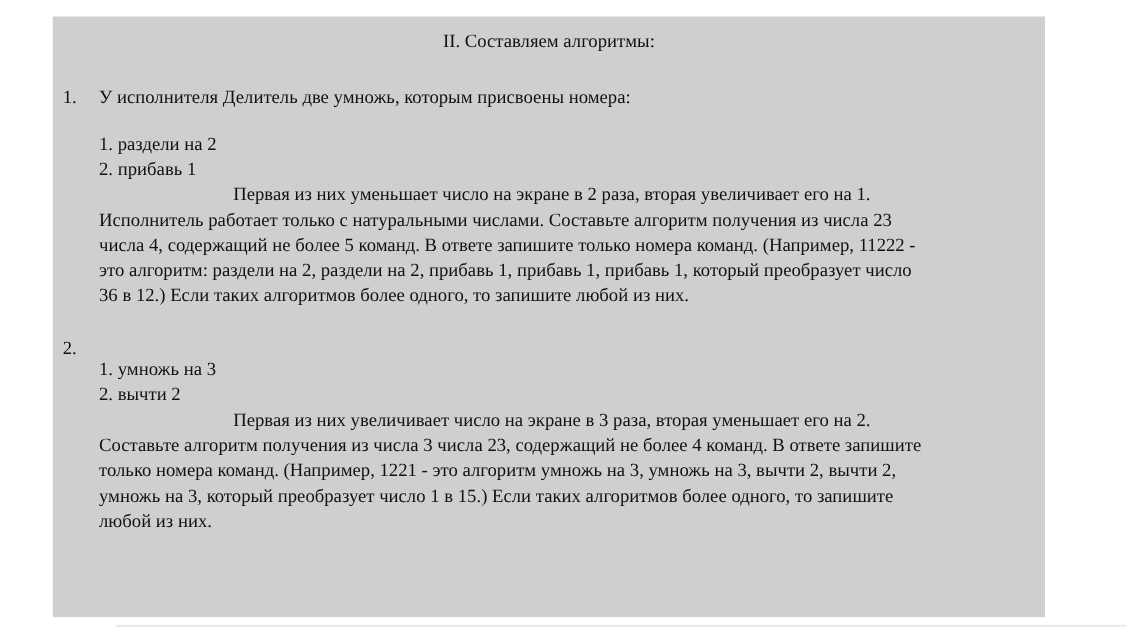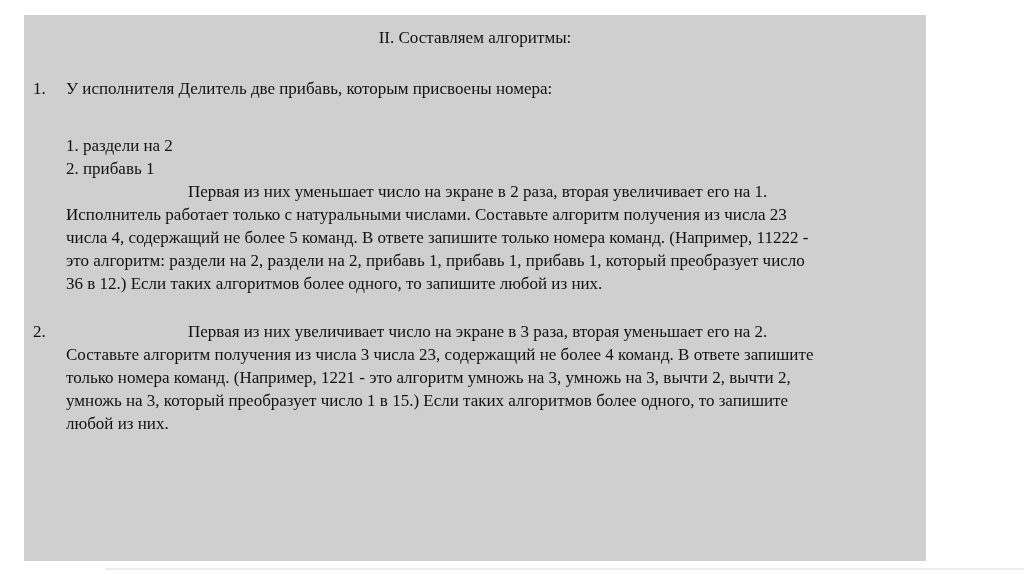--- a/index.html
+++ b/index.html
@@ -10,21 +10,21 @@
   }
   .page {
     position: relative;
     width: 1024px;
     height: 574px;
     background: #ffffff;
     overflow: hidden;
   }
   .slide {
     position: absolute;
-    left: 24px;
+    left: 48px;
     top: 15px;
     width: 902px;
     height: 546px;
     background: #cfcfcf;
     color: #111111;
     font-size: 17px;
     line-height: 23px;
     box-sizing: border-box;
     padding-top: 11px;
   }
@@ -46,21 +46,21 @@
     white-space: pre;
   }
   .task-body {
     flex: 1 1 auto;
     min-width: 0;
   }
   .task-header {
     white-space: pre;
   }
   .task-commands {
-    margin-top: 34px;
+    margin-top: 19px;
     white-space: pre;
   }
   .task-paragraph {
     white-space: pre;
     text-indent: 122px;
   }
   .bottom-line {
     position: absolute;
     left: 105px;
     right: 0;
@@ -72,34 +72,36 @@
 </head>
 <body>
 
 <div class="page">
   <div class="slide">
     <div class="slide-title">II. Составляем алгоритмы:</div>
 
     <div class="task-item first">
       <div class="task-num">1.</div>
       <div class="task-body">
-        <div class="task-header">У исполнителя Делитель две прибавь, которым присвоены номера:</div>
+        <div class="task-header">У исполнителя Делитель две умножь, которым присвоены номера:</div>
         <div class="task-commands">1. раздели на 2
 2. прибавь 1</div>
         <div class="task-paragraph">Первая из них уменьшает число на экране в 2 раза, вторая увеличивает его на 1.
 Исполнитель работает только с натуральными числами. Составьте алгоритм получения из числа 23
 числа 4, содержащий не более 5 команд. В ответе запишите только номера команд. (Например, 11222 -
 это алгоритм: раздели на 2, раздели на 2, прибавь 1, прибавь 1, прибавь 1, который преобразует число
 36 в 12.) Если таких алгоритмов более одного, то запишите любой из них.</div>
       </div>
     </div>
 
     <div class="task-item second">
       <div class="task-num">2.</div>
       <div class="task-body">
+        <div class="task-commands">1. умножь на 3
+2. вычти 2</div>
         <div class="task-paragraph">Первая из них увеличивает число на экране в 3 раза, вторая уменьшает его на 2.
 Составьте алгоритм получения из числа 3 числа 23, содержащий не более 4 команд. В ответе запишите
 только номера команд. (Например, 1221 - это алгоритм умножь на 3, умножь на 3, вычти 2, вычти 2,
 умножь на 3, который преобразует число 1 в 15.) Если таких алгоритмов более одного, то запишите
 любой из них.</div>
       </div>
     </div>
   </div>
 
   <div class="bottom-line"></div>

